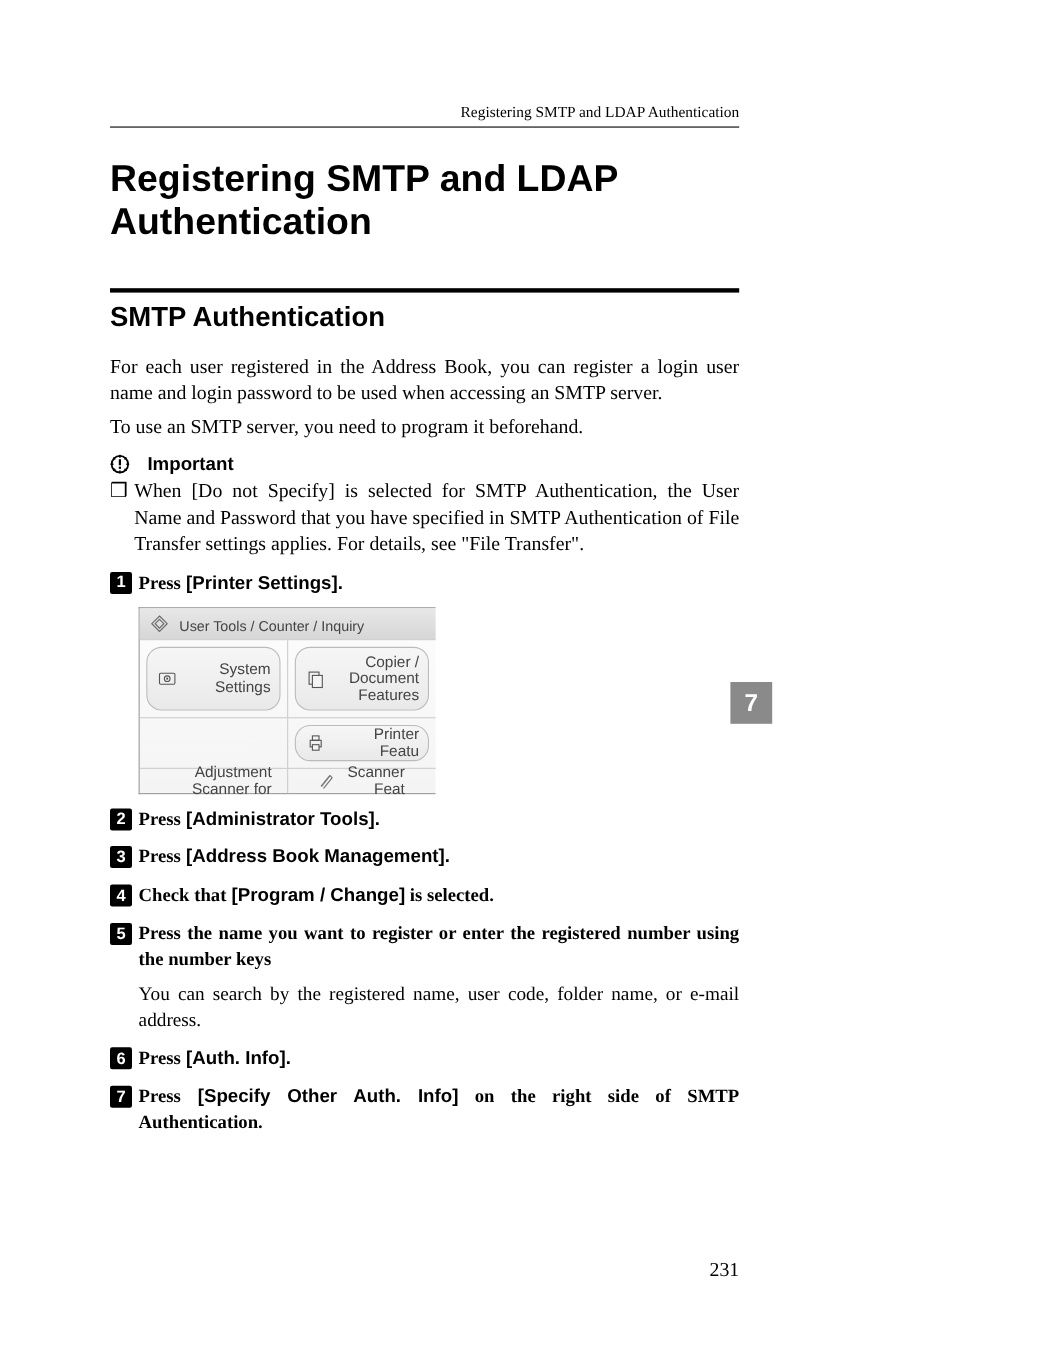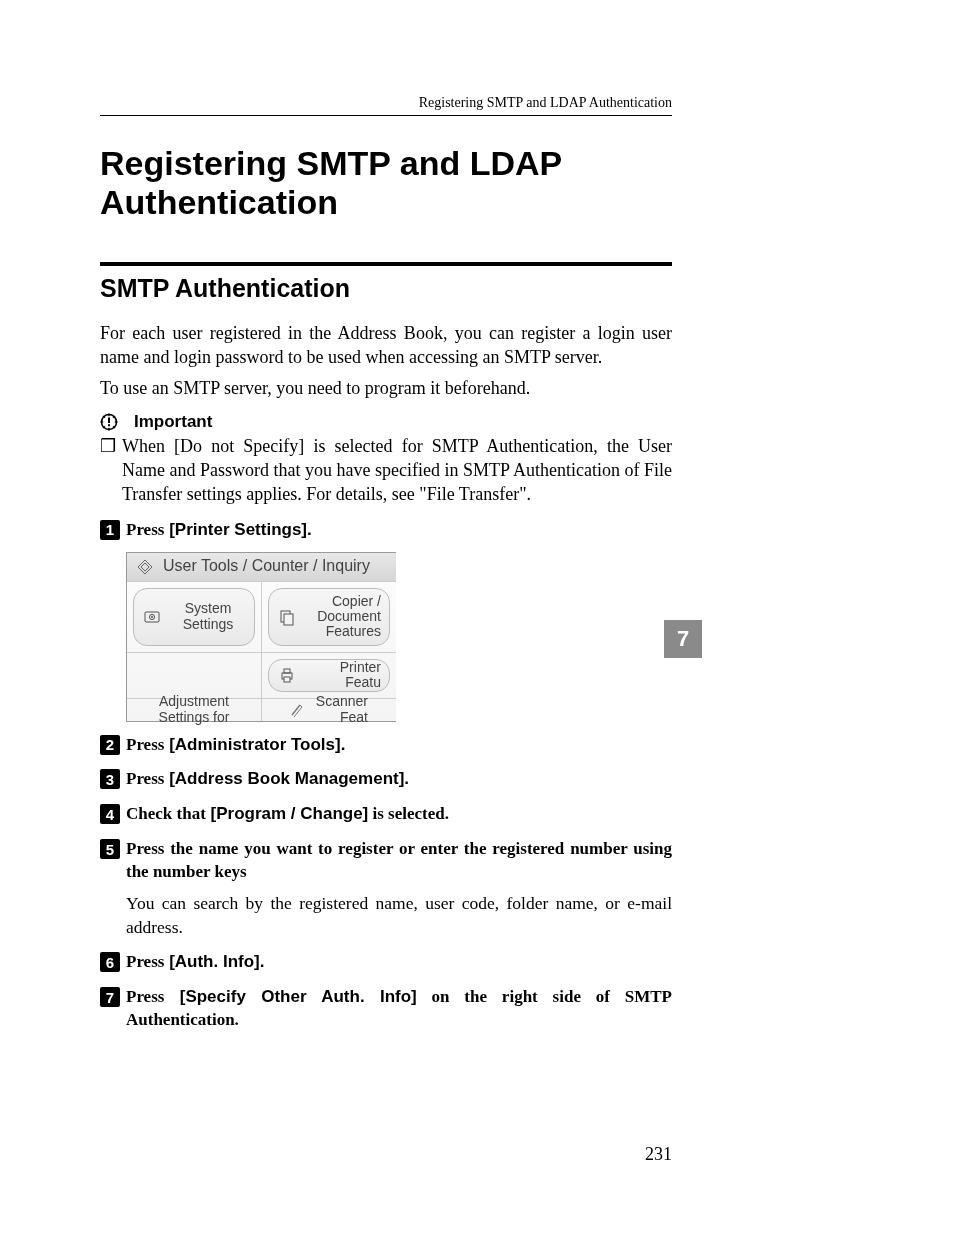--- a/index.html
+++ b/index.html
@@ -19,28 +19,28 @@
     .bullet-text { flex: 1; }
     .step-row { display: flex; margin-top: 12px; }
     .step-num { width: 26px; flex: none; }
     .step-num-box { display: inline-flex; align-items: center; justify-content: center; width: 20px; height: 20px; background: #000; color: #fff; font-family: Arial, Helvetica, sans-serif; font-weight: bold; font-size: 15px; border-radius: 2px; position: relative; top: 1px; }
     .step-body { flex: 1; font-size: 17px; line-height: 1.35; text-align: justify; }
     .step-body .press { font-family: Georgia, serif; font-weight: bold; }
     .step-body .btn { font-family: Arial, Helvetica, sans-serif; font-weight: bold; }
     .step-body .tail { font-family: Georgia, serif; font-weight: bold; }
     .step-note { font-size: 17.5px; line-height: 1.35; margin-left: 26px; margin-top: 8px; text-align: justify; }
     .screenshot-box { width: 270px; margin-left: 26px; margin-top: 10px; border: 1px solid #999; border-right: none; background: linear-gradient(#fdfdfd,#f4f4f4); font-family: Arial, Helvetica, sans-serif; }
-    .ss-title { display: flex; align-items: flex-start; gap: 8px; padding: 4px 8px; background: linear-gradient(#e8e8e8,#d6d6d6); font-size: 16px; color: #444; }
+    .ss-title { display: flex; align-items: flex-end; gap: 8px; padding: 4px 8px; background: linear-gradient(#e8e8e8,#d6d6d6); font-size: 13px; color: #444; }
     .ss-row { display: flex; border-top: 1px solid #ccc; }
     .ss-cell { flex: 1; display: flex; align-items: center; border-left: 1px solid #ccc; min-height: 70px; position: relative; }
     .ss-cell:first-child { border-left: none; }
     .ss-cell.short { min-height: 42px; }
     .ss-tile { margin: 6px; flex: 1; height: calc(100% - 12px); border: 1px solid #bbb; background: linear-gradient(#f6f6f6,#e9e9e9); display: flex; align-items: center; gap: 8px; padding: 0 8px; font-size: 14px; color: #444; border-radius: 14px; }
     .ss-tile.noborder { border: none; background: transparent; }
-    .ss-tile .tlabel { flex: 1; text-align: center; line-height: 1.1; }
+    .ss-tile .tlabel { flex: 1; text-align: right; line-height: 1.1; }
     .ss-tile .tright { text-align: right; }
     .ss-icon { width: 20px; height: 20px; display: inline-flex; align-items: center; justify-content: center; }
     .side-tab { position: absolute; right: 70px; top: 620px; width: 38px; height: 38px; background: #8a8a8a; color: #fff; display: flex; align-items: center; justify-content: center; font-family: Arial, Helvetica, sans-serif; font-weight: bold; font-size: 22px; }
     .page-num { position: absolute; bottom: 70px; right: 100px; font-family: Georgia, serif; font-size: 18px; }
   </style>
 </head>
 <body>
 
 <div class="page">
 
@@ -136,21 +136,21 @@
                 <rect x="7" y="12" width="6" height="5" fill="#f4f4f4" stroke="#555"></rect>
               </svg>
           </span>
           <span class="tlabel tright">Printer Featu</span>
         </div>
       </div>
     </div>
     <div class="ss-row">
       <div class="ss-cell" style="min-height:22px;">
         <div class="ss-tile noborder" style="height:18px;margin:2px 6px;">
-          <span class="tlabel">Adjustment Settings for</span>
+          <span class="tlabel">Adjustment Scanner for</span>
         </div>
       </div>
       <div class="ss-cell" style="min-height:22px;">
         <div class="ss-tile noborder" style="height:18px;margin:2px 20px;">
           <span class="ss-icon" style="width:14px;height:14px;">
             <svg width="14" height="14" viewBox="0 0 14 14">
                 <path d="M2 12 L10 2" stroke="#777" stroke-width="1.4"></path>
                 <path d="M10 2 L12 4 L4 14" fill="none" stroke="#777" stroke-width="1"></path>
               </svg>
           </span>

